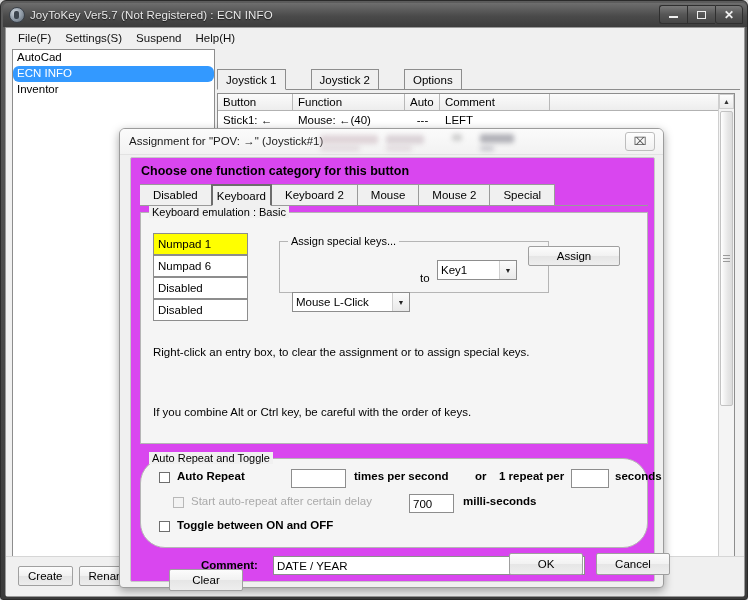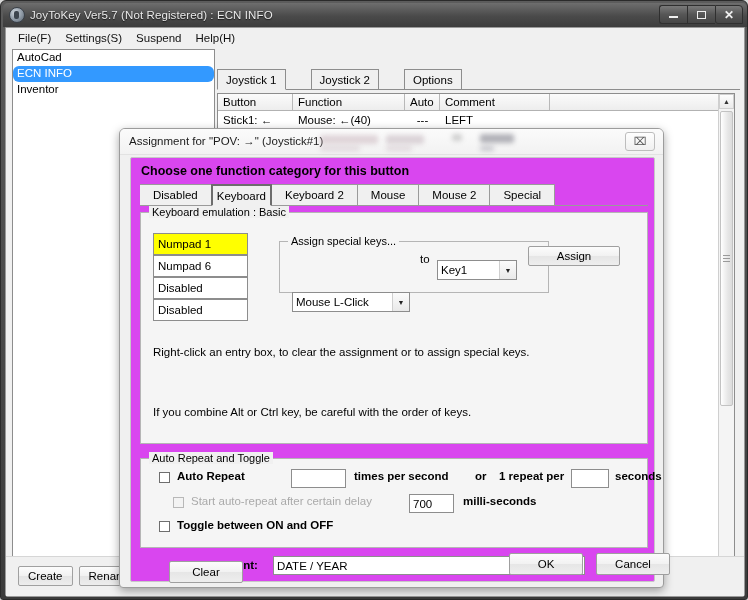--- a/index.html
+++ b/index.html
@@ -368,21 +368,21 @@
     border-left: 1px solid #cfcfcf;
     display:flex; align-items:center; justify-content:center;
     font-size: 7px; color: #222;
     pointer-events: none;
   }
 
   .info-line {
     font-size: 11.5px; color: #000; white-space: nowrap;
   }
 
-  #gb-auto { left: 9px; top: 300px; width: 508px; height: 90px; }
+  #gb-auto { left: 9px; top: 300px; width: 508px; height: 90px; border-radius: 25px; }
 
   .cbx {
     width: 11px; height: 11px;
     border: 1px solid #6e6e6e;
     background: #ffffff;
     display: inline-block;
     vertical-align: -1px;
   }
   .cbx.disabled { border-color:#b8b8b8; background:#f3f3f3; }
   .lbl { font-size: 11.5px; color: #000; white-space: nowrap; }
@@ -419,21 +419,21 @@
     width: 74px; height: 22px;
     font-size: 11.5px;
     font-family: "Liberation Sans", sans-serif;
     color: #000;
     background: linear-gradient(180deg,#fcfcfc 0%,#f2f2f2 48%,#e6e6e6 52%,#eeeeee 100%);
     border: 1px solid #9f9f9f;
     border-radius: 2px;
     text-align: center;
     line-height: 20px;
   }
-  #btn-clear  { left: 28px; top: 10px; }
+  #btn-clear  { left: 28px; top: 18px; }
   #btn-ok     { left: 368px; top: 2px; }
   #btn-cancel { left: 455px; top: 2px; }
 
   .blurpatch { filter: blur(2.6px); opacity: .45; border-radius: 2px; }
 </style>
 </head>
 <body>
 
 <div id="app-window">
 
@@ -568,21 +568,21 @@
           </div>
 
           <div id="gb-special">
             <span class="gb-legend" style="background:#f5f5f5">Assign special keys...</span>
 
             <div class="combo-wrap" style="position:absolute;left:12px;top:18px;margin-top:32px;">
               <div class="combo" style="width:118px;line-height:19px;">Mouse L-Click</div>
               <span class="combo-arrow">▼</span>
             </div>
 
-            <span class="lbl" style="position:absolute;left:140px;top:11px;">to</span>
+            <span class="lbl" style="position:absolute;left:140px;top:30px;">to</span>
 
             <div class="combo-wrap" style="position:absolute;left:157px;top:18px;">
               <div class="combo" style="width:80px;line-height:19px;">Key1</div>
               <span class="combo-arrow">▼</span>
             </div>
 
             <div class="dlg-btn" style="position:absolute;left:248px;top:4px;width:92px;height:20px;line-height:18px;">Assign</div>
           </div>
 
           <div class="info-line" style="position:absolute;left:12px;top:133px;">Right-click an entry box, to clear the assignment or to assign special keys.</div>

